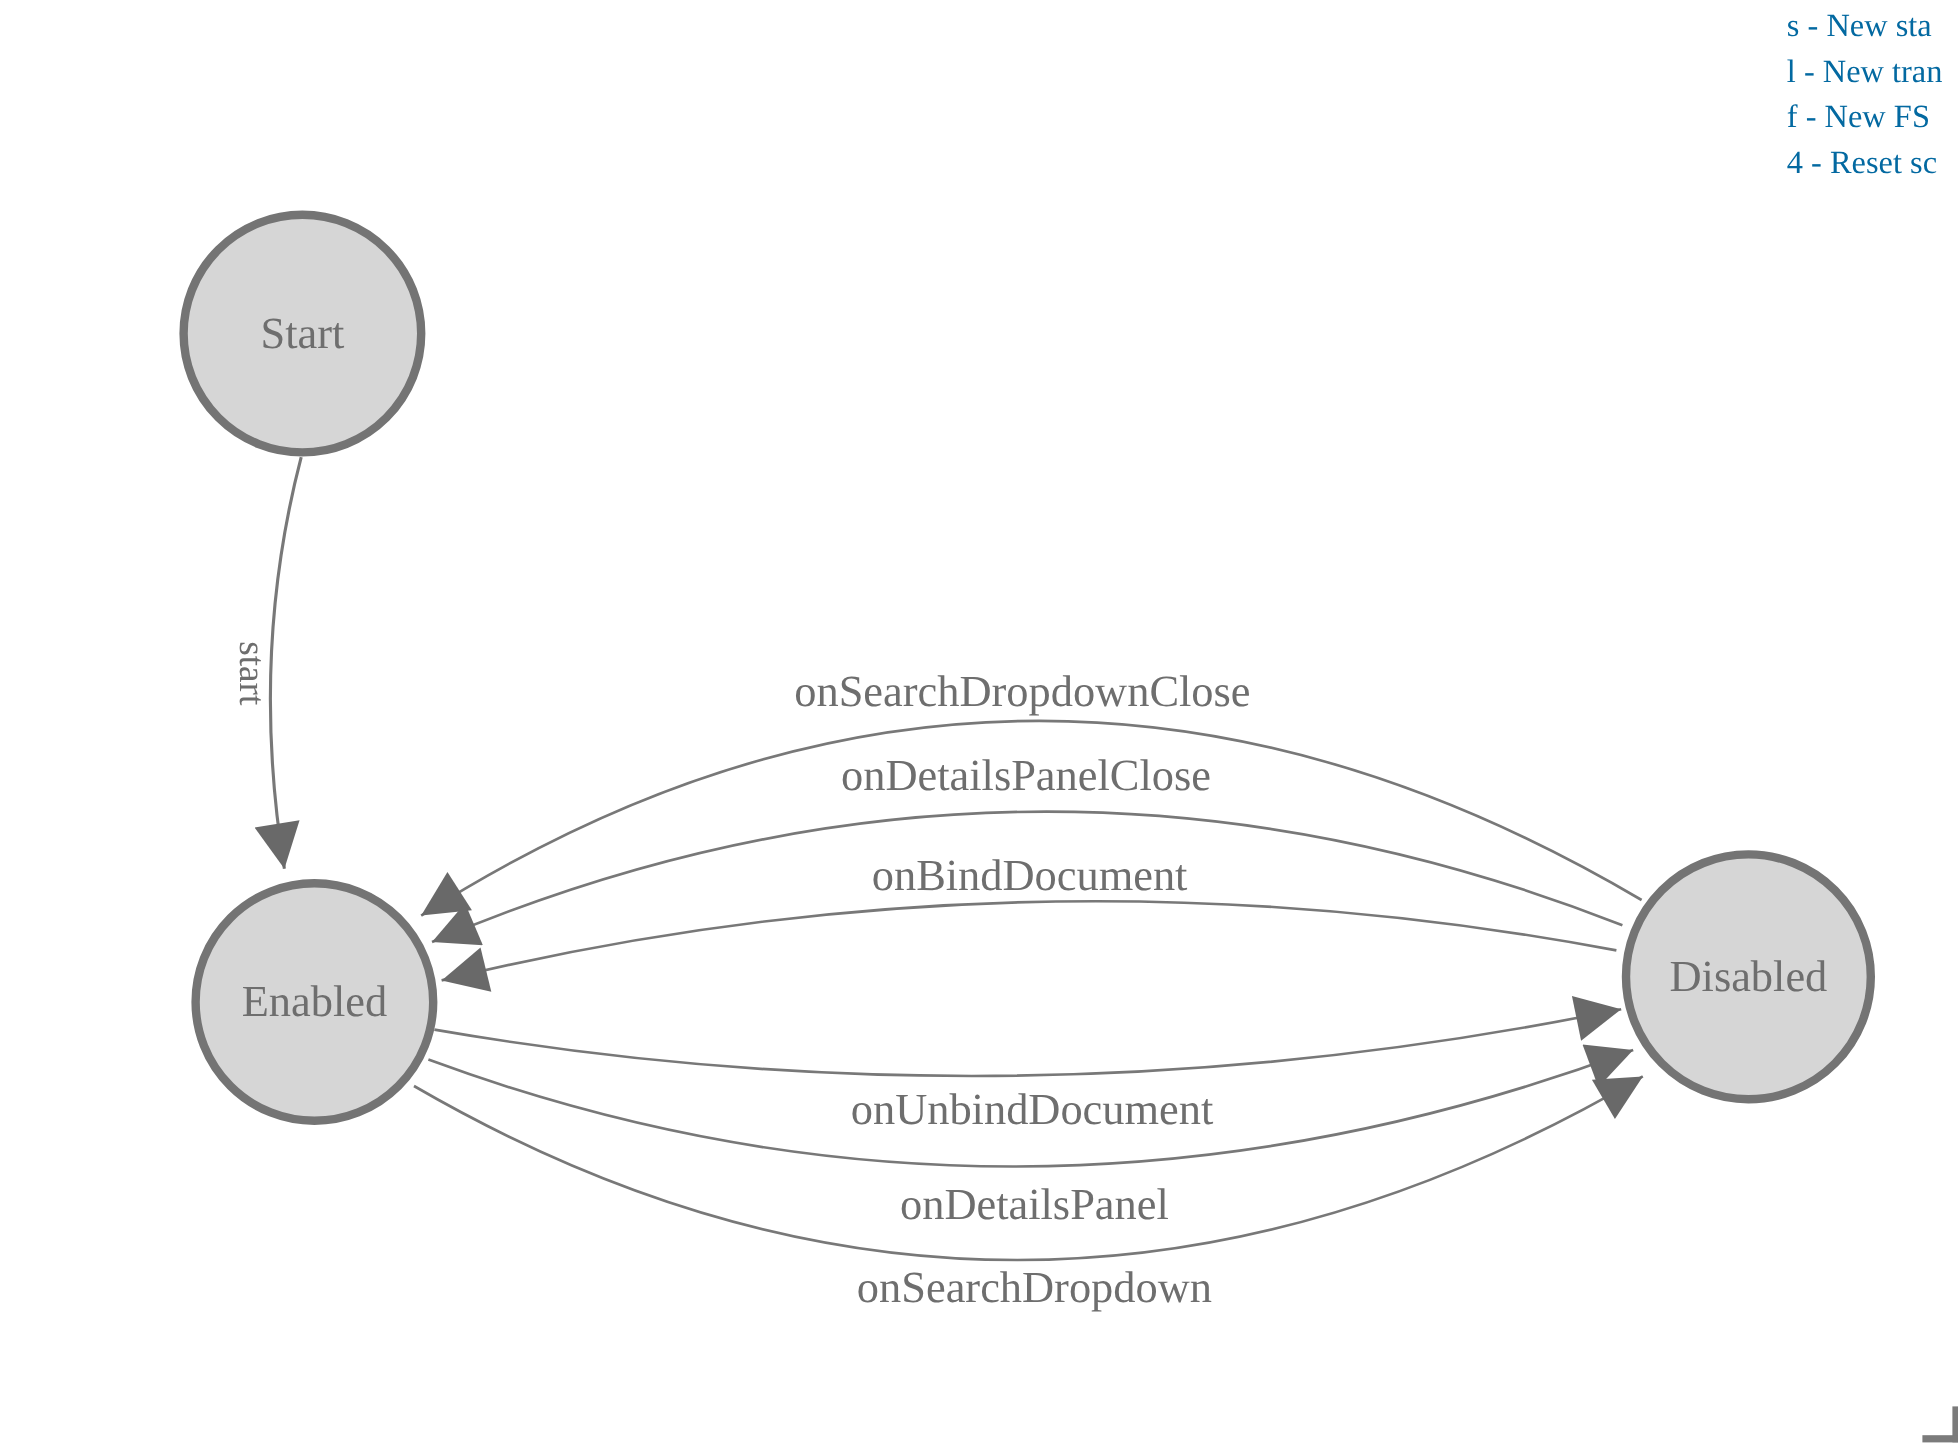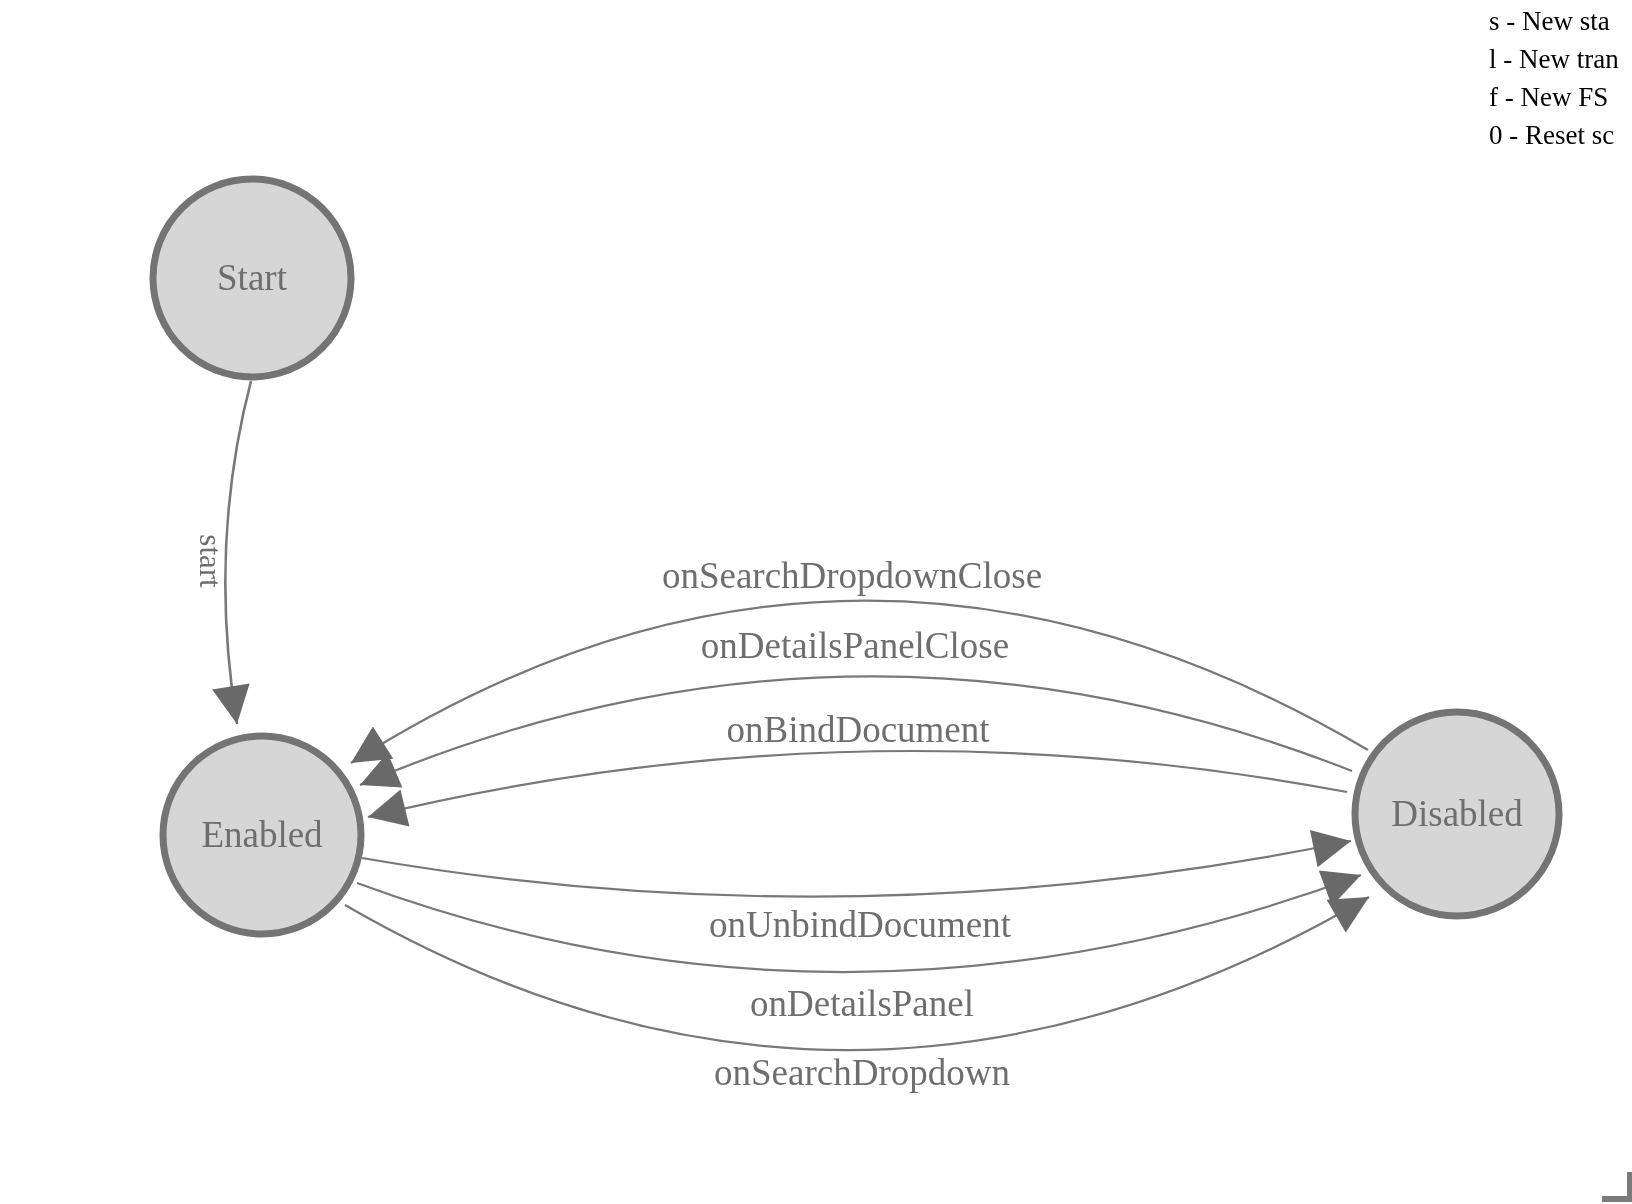--- a/index.html
+++ b/index.html
@@ -46,21 +46,21 @@
   }
   .edge-label.rotated {
     font-size: 31px;
   }
   .legend {
     position: absolute;
     left: 1489px;
     top: 2px;
     font-size: 27px;
     line-height: 38px;
-    color: #000000;
+    color: #0369a1;
     white-space: nowrap;
   }
   .corner-bracket { fill: #7b7b7b; }
 </style>
 </head>
 <body>
 
 <div class="stage">
 
   <svg class="diagram" width="1632" height="1204" viewBox="0 0 1632 1204">
@@ -123,16 +123,16 @@
     <g>
       <rect class="corner-bracket" x="1627" y="1172" width="7" height="30"></rect>
       <rect class="corner-bracket" x="1602" y="1196" width="32" height="6"></rect>
     </g>
   </svg>
 
   <div class="legend">
     <div>s - New sta</div>
     <div>l - New tran</div>
     <div>f - New FS</div>
-    <div>0 - Reset sc</div>
+    <div>4 - Reset sc</div>
   </div>
 
 </div>
 
 </body></html>

